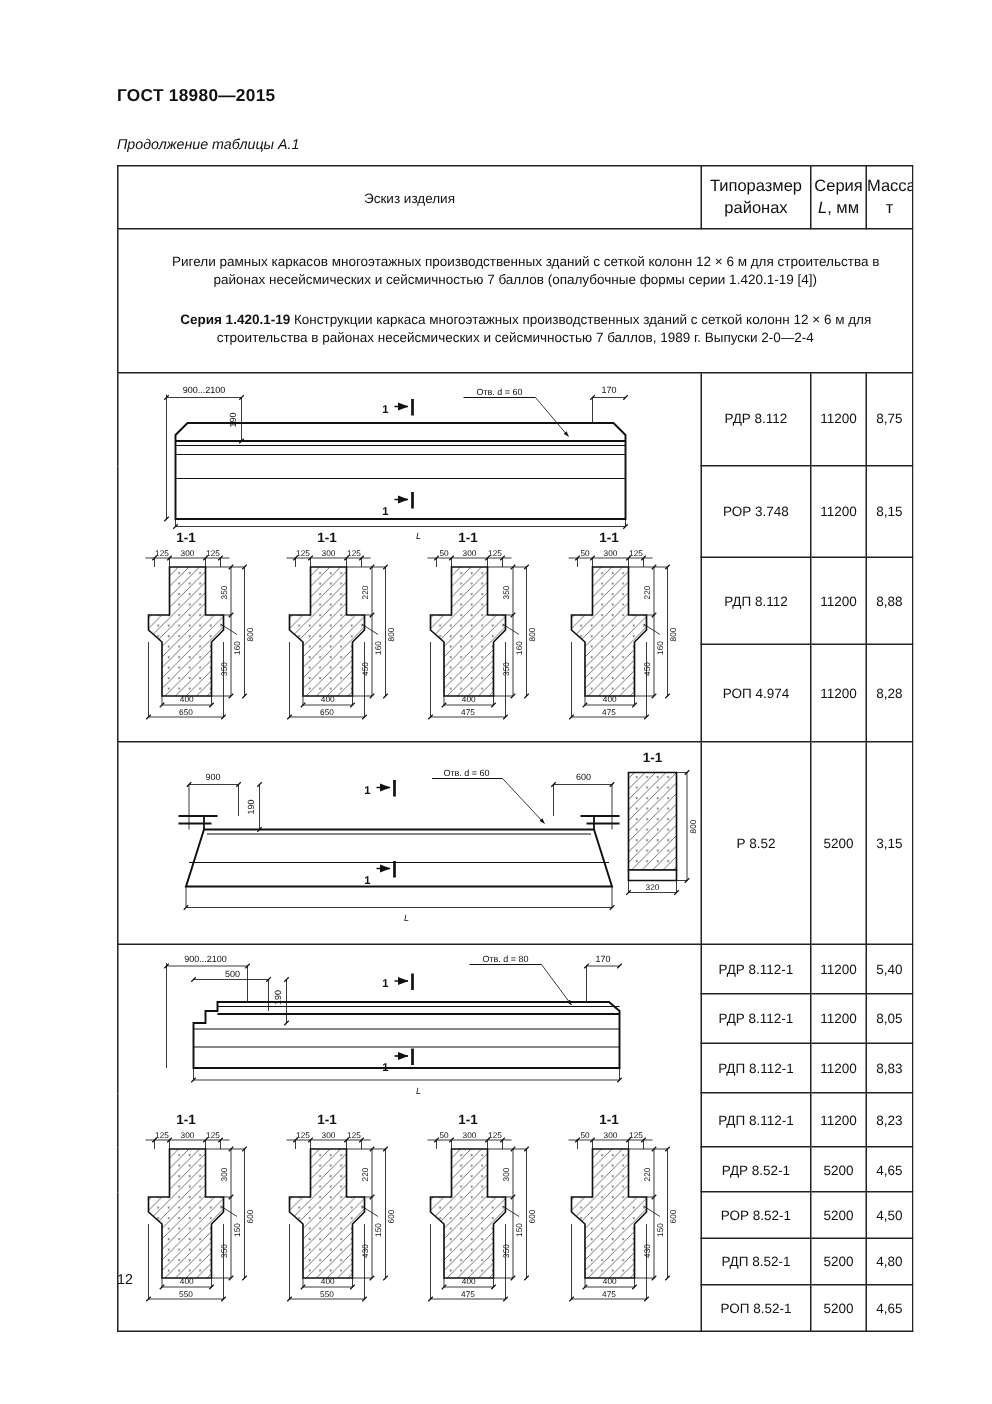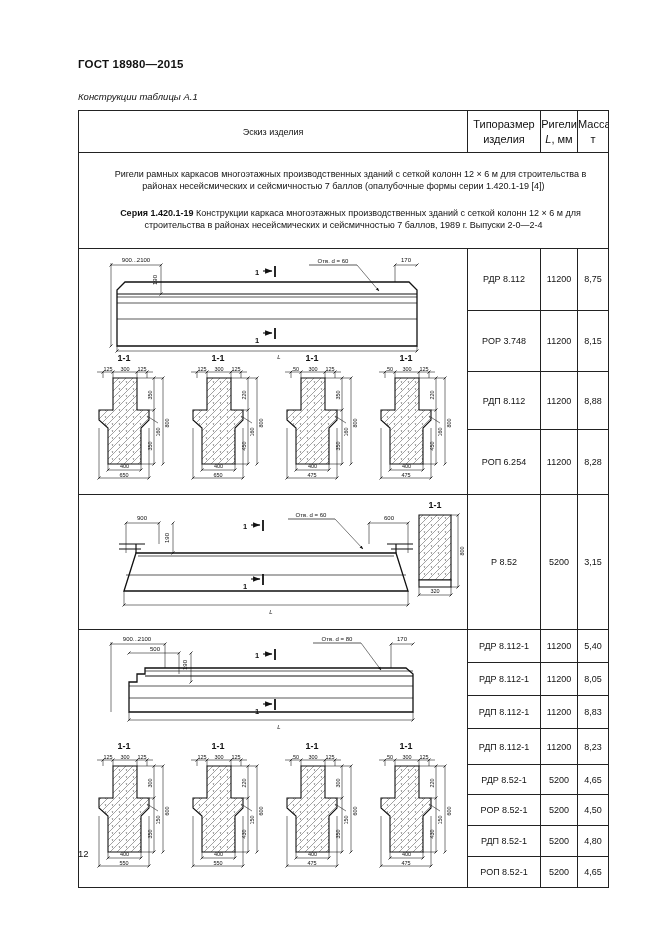--- a/index.html
+++ b/index.html
@@ -45,38 +45,38 @@
     </g>
     <g id="cutmark">
       <path d="M0,0 H9" stroke="#111" stroke-width="1.1" marker-end="url(#arr)"></path>
       <path d="M12,-5 V6" stroke="#111" stroke-width="1.8"></path>
     </g>
   </defs>
 </svg>
 
 <div class="page">
   <div class="docnum">ГОСТ 18980—2015</div>
-  <div class="caption">Конструкции таблицы А.1</div>
+  <div class="caption">Продолжение таблицы А.1</div>
 
   <table class="std">
     <colgroup>
         <col style="width:389px">
         <col style="width:73px">
         <col style="width:37px">
         <col style="width:31px">
       </colgroup>
     <tbody>
         <tr style="height:42px">
       <th>Эскиз изделия</th>
       <th>
             <span class="hl">Типоразмер</span>
-            <span class="hl">изделия</span>
+            <span class="hl">районах</span>
           </th>
       <th>
-            <span class="hl">Ригели</span>
+            <span class="hl">Серия</span>
             <span class="hl"><i>L</i><span>, мм</span></span>
           </th>
       <th>
             <span class="hl">Масса,</span>
             <span class="hl">т</span>
           </th>
     </tr>
     <tr style="height:46px">
       <td class="note" colspan="4">
         <p><span>Ригели рамных каркасов многоэтажных производственных зданий с сеткой колонн 12 × 6 м для строительства в районах несейсмических и сейсмичностью 7 баллов (опалубочные формы серии 1.420.1-19 [4])</span></p>
@@ -173,21 +173,21 @@
           <td>РОР 3.748</td>
           <td>11200</td>
           <td>8,15</td>
         </tr>
     <tr style="height:58px">
           <td>РДП 8.112</td>
           <td>11200</td>
           <td>8,88</td>
         </tr>
     <tr style="height:64px">
-          <td>РОП 6.254</td>
+          <td>РОП 4.974</td>
           <td>11200</td>
           <td>8,28</td>
         </tr>
 
     <tr style="height:134px">
       <td class="sketch">
         <svg width="389" height="134" viewBox="0 0 389 134">
           <g>
             <path class="ol" d="M45,96 L57,58 H317 L329,96 Z"></path>
             <path class="il" d="M59,61 H315 M47,80 H327"></path>

